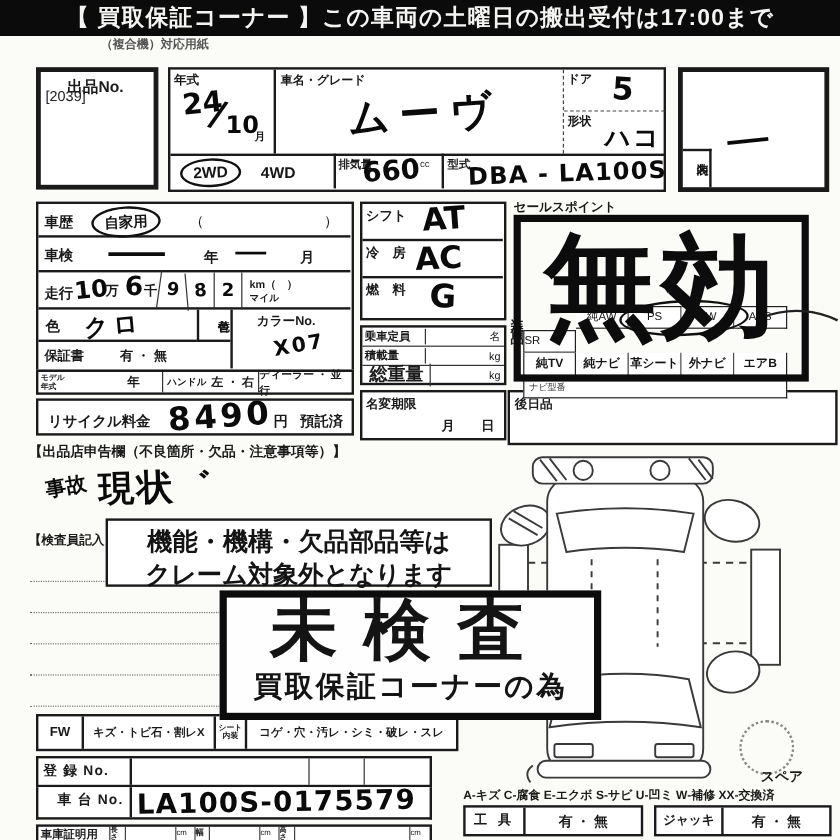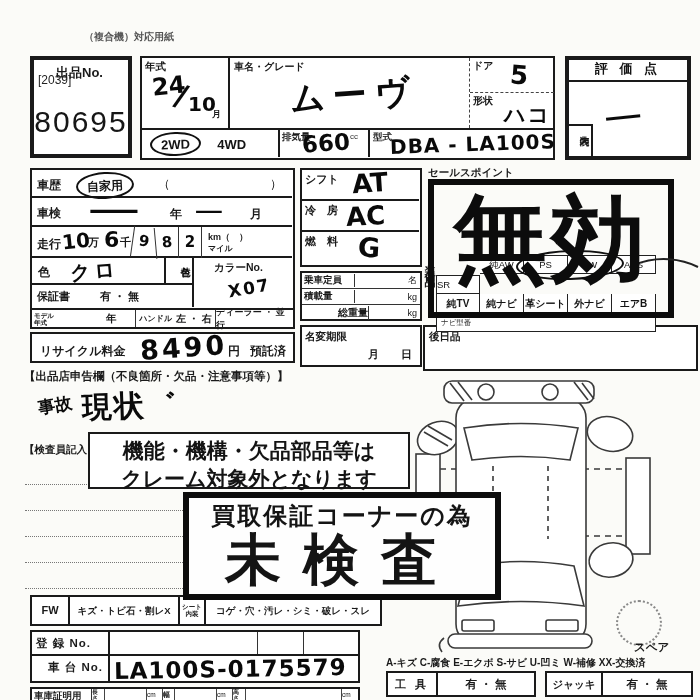--- a/index.html
+++ b/index.html
@@ -13,26 +13,26 @@
   .vtext{writing-mode:vertical-rl;text-orientation:upright;}
   .dotline{position:absolute;border-top:1.5px dotted #777;height:0;}
   .ellipse{display:inline-block;border:2px solid #111;border-radius:50%;}
   .flexc{display:flex;align-items:center;}
 </style>
 </head>
 <body>
 
 <div id="page">
 
+  <div class="abs" style="left:0;top:0;width:700px;height:30px;background:#0b0b0b;color:#f4f4f2;display:flex;align-items:center;justify-content:center;font-size:19px;font-weight:bold;letter-spacing:1px;z-index:10;">【 買取保証コーナー 】この車両の土曜日の搬出受付は17:00まで</div>
   <div class="abs" style="left:84px;top:30px;font-size:10px;font-weight:bold;color:#555;">（複合機）対応用紙</div>
 
   <div class="bx" style="left:30px;top:56px;width:102px;height:102px;border-width:4px;">
     <span class="abs" style="left:4px;top:13px;font-size:12px;color:#222;z-index:2;">[2039]</span>
     <span class="abs lbl" style="left:22px;top:4px;font-size:13px;">出品No.</span>
-    <div class="abs" style="left:0;top:45px;width:94px;text-align:center;font-size:30px;letter-spacing:2px;color:#161616;">80695</div>
   </div>
 
   <div class="bx" style="left:140px;top:56px;width:415px;height:104px;border-width:2.5px;">
 
     <div class="abs cell" style="left:0;top:0;width:88px;height:70px;border-right:2px solid #1a1a1a;">
       <span class="abs lbl" style="left:3px;top:2px;font-size:10.5px;">年式</span>
       <span class="abs hw" style="left:10px;top:14px;font-size:24px;transform:rotate(-6deg);">24</span>
       <span class="abs hw" style="left:34px;top:20px;font-size:30px;transform:rotate(18deg);">/</span>
       <span class="abs hw" style="left:46px;top:34px;font-size:20px;">10</span>
       <span class="abs lbl" style="left:70px;top:50px;font-size:9px;">月</span>
@@ -61,21 +61,20 @@
       <span class="abs hw" style="left:22px;top:0px;font-size:23px;transform:rotate(-4deg);">660</span>
       <span class="abs" style="left:70px;top:2px;font-size:8px;color:#333;">cc</span>
     </div>
     <div class="abs cell" style="left:228px;top:70px;width:184px;height:29px;border-top:2px solid #1a1a1a;">
       <span class="abs lbl" style="left:3px;top:1px;font-size:9.5px;">型式</span>
       <span class="abs hw" style="left:20px;top:2px;font-size:20px;letter-spacing:1px;transform:rotate(-2deg);white-space:nowrap;">DBA - LA100S</span>
     </div>
   </div>
 
   <div class="bx" style="left:565px;top:56px;width:126px;height:104px;border-width:4px;">
-    <div style="height:20px;border-bottom:2px solid #1a1a1a;text-align:center;font-weight:bold;font-size:13px;letter-spacing:4px;">評 価 点</div>
     <span class="abs hw" style="left:42px;top:42px;font-size:24px;transform:rotate(-6deg) scaleX(1.6);">—</span>
     <div class="abs vtext" style="left:0;bottom:0;width:24px;height:32px;border-top:2px solid #1a1a1a;border-right:2px solid #1a1a1a;font-size:10px;font-weight:bold;padding:2px 0 0 5px;box-sizing:border-box;">内装</div>
   </div>
 
   <div class="bx" style="left:30px;top:168px;width:265px;height:142px;border-width:2.5px;">
     <div class="abs cell" style="left:0;top:0;width:260px;height:28px;border-bottom:2px solid #1a1a1a;">
       <span class="abs lbl" style="left:5px;top:7px;font-size:12px;">車歴</span>
       <span class="ellipse abs" style="left:44px;top:2px;padding:2px 9px;transform:rotate(-3deg);">
         <span style="font-size:12px;font-weight:bold;">自家用</span>
       </span>
@@ -135,21 +134,21 @@
   <div class="bx" style="left:300px;top:271px;width:122px;height:50px;">
     <div class="flexc" style="height:15px;border-bottom:1.5px solid #333;">
       <span class="lbl" style="width:50px;font-size:9.5px;border-right:1.5px solid #333;padding-left:2px;">乗車定員</span>
       <span style="flex:1;text-align:right;font-size:9px;padding-right:3px;">名</span>
     </div>
     <div class="flexc" style="height:15px;border-bottom:1.5px solid #333;">
       <span class="lbl" style="width:50px;font-size:9.5px;border-right:1.5px solid #333;padding-left:2px;">積載量</span>
       <span style="flex:1;text-align:right;font-size:9px;padding-right:3px;">kg</span>
     </div>
     <div class="flexc" style="height:15px;">
-      <span class="lbl" style="width:50px;font-size:10px;border-right:1.5px solid #333;padding-left:16px;text-align:right;">総重量</span>
+      <span class="lbl" style="width:50px;font-size:15px;border-right:1.5px solid #333;padding-left:6px;">総重量</span>
       <span style="flex:1;text-align:right;font-size:9px;padding-right:3px;">kg</span>
     </div>
   </div>
 
   <div class="bx" style="left:300px;top:325px;width:122px;height:42px;">
     <span class="abs lbl" style="left:3px;top:3px;font-size:10.5px;">名変期限</span>
     <span class="abs lbl" style="right:8px;bottom:3px;font-size:11px;">月　　日</span>
   </div>
 
   <span class="abs lbl" style="left:428px;top:166px;font-size:10.5px;">セールスポイント</span>
@@ -243,22 +242,22 @@
       <line x1="150" y1="90" x2="150" y2="163" stroke-dasharray="5 5"></line>
       <path d="M70,190 Q123,181 176,190 L186,230 Q123,221 60,230 Z"></path>
       <rect x="64" y="244" width="32" height="11" rx="2"></rect>
       <rect x="148" y="244" width="32" height="11" rx="2"></rect>
       <rect x="50" y="258" width="144" height="14" rx="7" fill="#fff"></rect>
       <path d="M46,262 Q38,268 44,276"></path>
     </g>
   </svg>
 
   <div class="abs" style="left:183px;top:492px;width:318px;height:108px;border:6px solid #0c0c0c;background:#fefefe;box-sizing:border-box;z-index:5;text-align:center;">
+    <div style="font-size:56px;font-weight:900;letter-spacing:22px;line-height:1.0;font-family:'DejaVu Sans',sans-serif;">未検査</div>
     <div style="font-size:24px;font-weight:bold;letter-spacing:2px;margin-top:2px;">買取保証コーナーの為</div>
-    <div style="font-size:56px;font-weight:900;letter-spacing:22px;line-height:1.0;font-family:'DejaVu Sans',sans-serif;">未検査</div>
   </div>
 
   <div class="bx flexc" style="left:30px;top:595px;width:352px;height:31px;z-index:4;">
     <span class="lbl cell" style="width:38px;font-size:11px;text-align:center;border-right:2px solid #1a1a1a;height:100%;line-height:27px;">FW</span>
     <span class="lbl cell" style="width:110px;font-size:9.5px;text-align:center;border-right:2px solid #1a1a1a;height:100%;line-height:27px;">キズ・トビ石・割レX</span>
     <span class="lbl cell" style="width:26px;font-size:6.5px;line-height:7px;word-break:break-all;border-right:2px solid #1a1a1a;height:100%;padding-top:6px;text-align:center;">シート内装</span>
     <span class="lbl cell" style="flex:1;font-size:9.5px;text-align:center;height:100%;line-height:27px;">コゲ・穴・汚レ・シミ・破レ・スレ</span>
   </div>
 
   <div class="bx flexc" style="left:30px;top:630px;width:330px;height:26px;z-index:4;">

